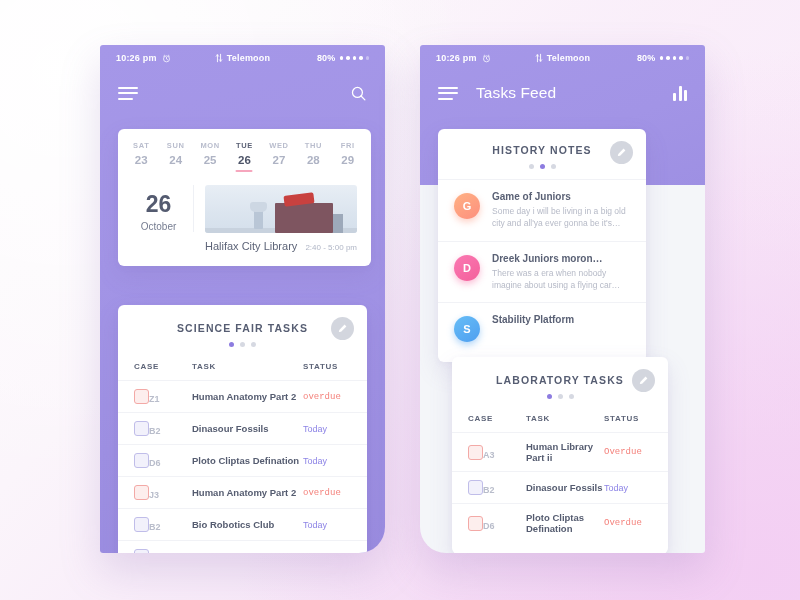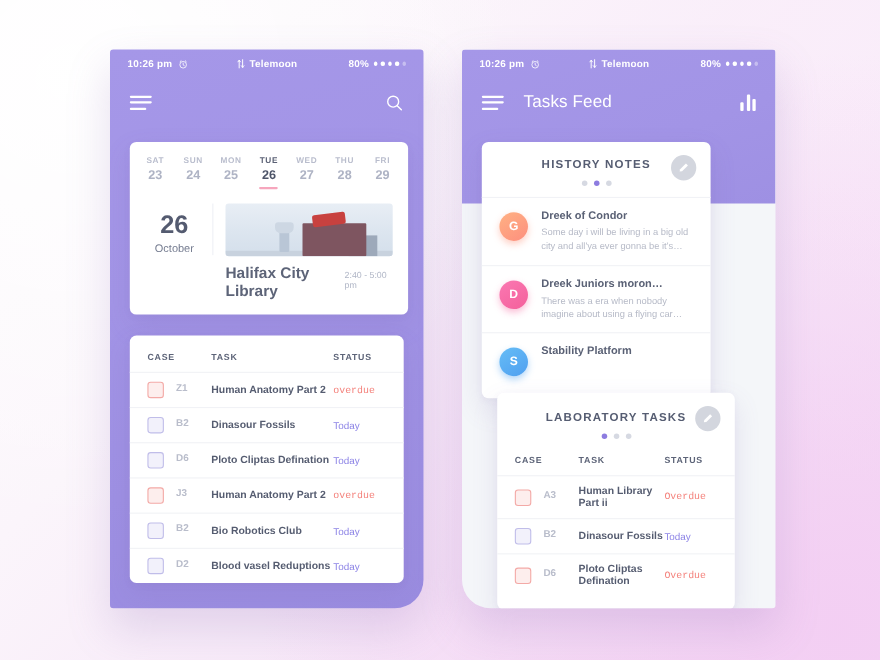--- a/index.html
+++ b/index.html
@@ -214,21 +214,21 @@
   }
   .ph-ground {
     position: absolute; left:0; right:0; bottom:0; height: 5px;
     background: #c8d2de;
   }
   .event-meta {
     display: flex;
     align-items: baseline;
     margin-top: 7px;
   }
-  .event-title { font-size: 14px; color: #5d6478; font-weight: bold; }
+  .event-title { font-size: 11px; color: #5d6478; font-weight: normal; }
   .event-time { margin-left: auto; font-size: 8px; color: #b0b6c6; }
 
   
   .card-head {
     position: relative;
     padding: 17px 14px 0 14px;
     text-align: center;
   }
   .card-title {
     font-size: 10.5px;
@@ -272,21 +272,21 @@
   .trow:first-of-type { border-top: none; }
   .chk {
     width: 15px; height: 15px;
     border-radius: 3px;
     border: 1.2px solid #c0bde9;
     background: #f2f1fb;
     display: inline-block;
     vertical-align: middle;
   }
   .chk.red { border-color: #f3a9a6; background: #fdeeed; }
-  .case-cell { width: 58px; flex: 0 0 58px; display: flex; align-items: flex-start; gap: 11px; }
+  .case-cell { width: 58px; flex: 0 0 58px; display: flex; align-items: flex-end; }
   .case-id { font-size: 9px; color: #b9bdcb; font-weight: bold; }
   .task-cell { flex: 1; font-size: 9.5px; color: #555c70; font-weight: bold; }
   .stat-cell { width: 48px; flex: 0 0 48px; font-size: 9px; }
   .stat-cell.overdue { color: #f4827c; font-family: Liberation Mono, monospace; }
   .stat-cell.today { color: #8d84e6; }
 
   
   #science-card { left: 18px; top: 260px; width: 249px; }
 
   
@@ -415,20 +415,33 @@
         </div>
         <div class="event-meta">
           <span class="event-title">Halifax City Library</span>
           <span class="event-time">2:40 - 5:00 pm</span>
         </div>
       </div>
     </div>
   </div>
 
   <div class="card" id="science-card">
+    <div class="card-head">
+      <div class="card-title">SCIENCE FAIR TASKS</div>
+      <div class="dots">
+        <i class="on"></i>
+          <i></i>
+          <i></i>
+      </div>
+      <div class="edit-btn">
+        <svg class="pencil" viewBox="0 0 24 24">
+          <path d="M4 19.5 5 15 16.5 3.5l4 4L9 19l-5 .5z" fill="#fff"></path>
+        </svg>
+      </div>
+    </div>
 
     <div class="tbl-head">
       <div class="c-case">CASE</div>
       <div class="c-task">TASK</div>
       <div class="c-stat">STATUS</div>
     </div>
 
     <div class="trow">
       <div class="case-cell">
         <span class="chk red"></span>
@@ -541,21 +554,21 @@
           <path d="M4 19.5 5 15 16.5 3.5l4 4L9 19l-5 .5z" fill="#fff"></path>
         </svg>
       </div>
     </div>
 
     <div style="height:10px"></div>
 
     <div class="note-row">
       <div class="avatar av-g">G</div>
       <div class="note-body">
-        <div class="note-title">Dreek of Condor</div>
+        <div class="note-title">Game of Juniors</div>
         <div class="note-desc">Some day i will be living in a big old city and all'ya ever gonna be it's…</div>
       </div>
     </div>
     <div class="note-row">
       <div class="avatar av-d">D</div>
       <div class="note-body">
         <div class="note-title">Dreek Juniors moron…</div>
         <div class="note-desc">There was a era when nobody imagine about using a flying car…</div>
       </div>
     </div>

